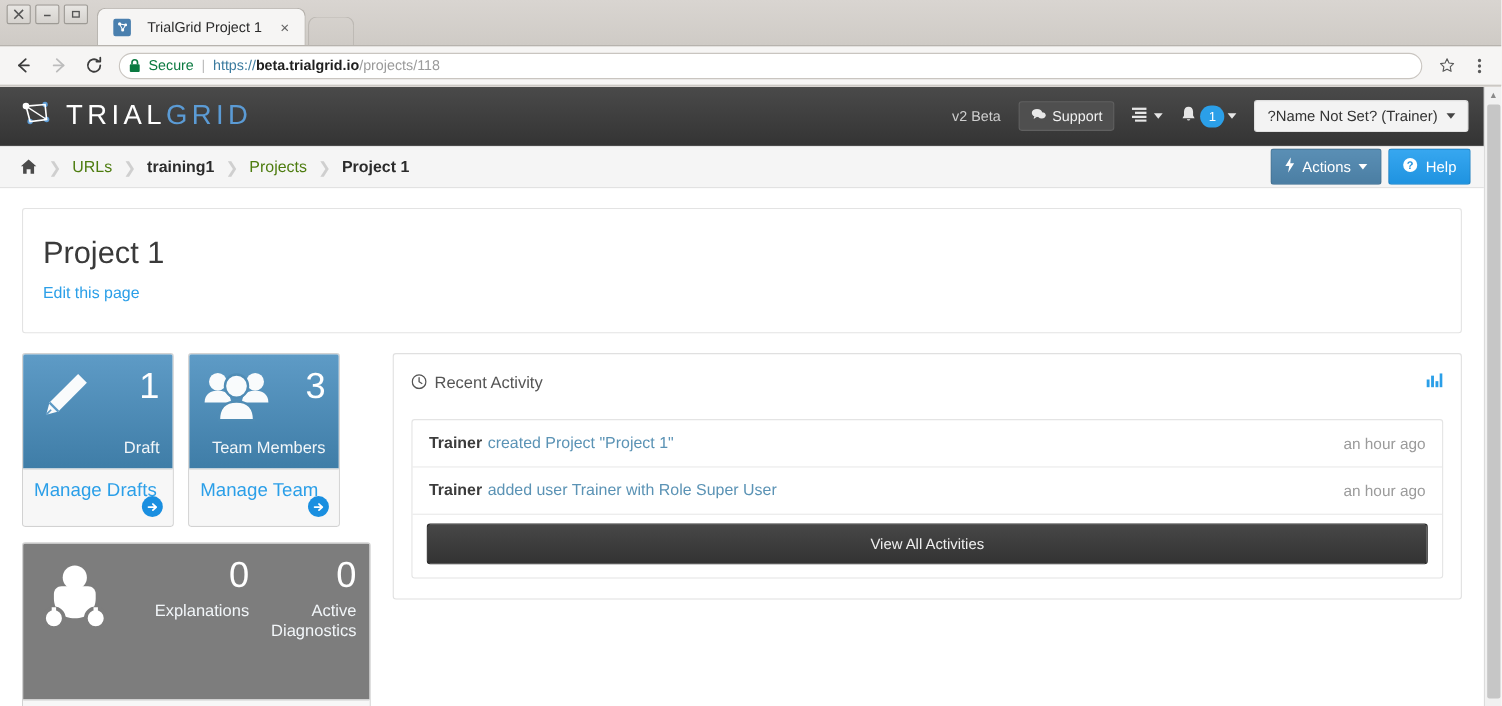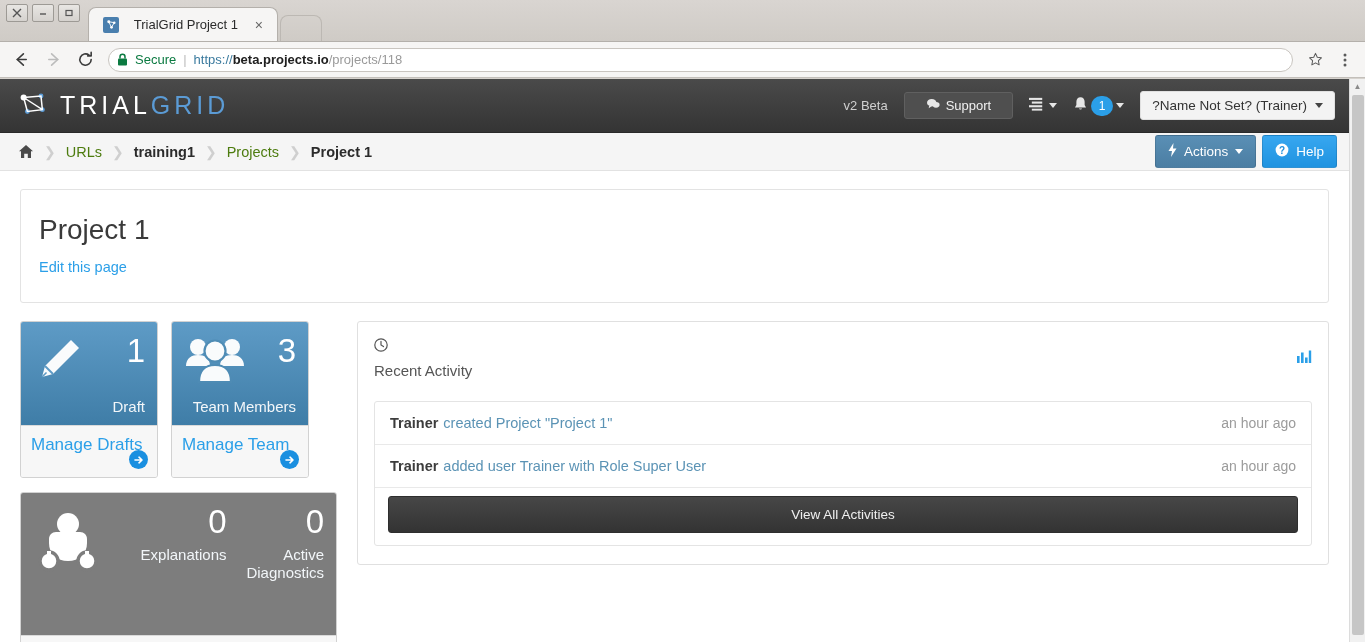--- a/index.html
+++ b/index.html
@@ -142,21 +142,21 @@
   .logo-grid { color: #5b9bd5; }
 
   .nav-right { margin-left: auto; display: flex; align-items: center; gap: 16px; }
   .v2beta { color: #cfcfcf; font-size: 13px; }
   .support-btn {
     background: #4f4f4f;
     border: 1px solid #606060;
     border-radius: 3px;
     color: #f0f0f0;
     font-size: 13px;
-    padding: 5px 21px;
+    padding: 5px 10px;
     display: flex; align-items: center; gap: 6px;
   }
   .nav-icon { color: #e6e6e6; display: flex; align-items: center; gap: 3px; font-size: 13px; }
   .caret { width:0;height:0;border-left:4px solid transparent;border-right:4px solid transparent;border-top:5px solid currentColor; display:inline-block; }
   .badge {
     background: #2b9fe8; color: #fff;
     border-radius: 10px; min-width: 22px; height: 20px;
     font-size: 12px; display: flex; align-items: center; justify-content: center;
     padding: 0 6px;
   }
@@ -256,21 +256,21 @@
   .grey-stat .stat-label { text-align: right; }
 
   
   .panel {
     border: 1px solid #e0e0e0;
     border-radius: 3px;
     background: #fff;
     padding: 16px 16px 18px 16px;
   }
   .panel-head { display: flex; align-items: center; margin-bottom: 22px; }
-  .panel-title { font-size: 15px; color: #555; display: flex; gap: 7px; flex-direction: column; }
+  .panel-title { font-size: 15px; color: #555; display: flex; align-items: center; gap: 7px; }
   .panel-chart-icon { margin-left: auto; color: #2b9fe8; }
 
   .activity-list { border: 1px solid #e4e4e4; border-radius: 3px; }
   .activity-row {
     padding: 13px 15px;
     display: flex; align-items: center;
     font-size: 14.5px;
     border-bottom: 1px solid #e9e9e9;
   }
   .act-actor { color: #3c3c3c; font-weight: bold; margin-right: 5px; }
@@ -351,21 +351,21 @@
 
     <div class="urlbar">
       <span class="lock">
         <svg width="11" height="13" viewBox="0 0 11 13">
           <rect x="1" y="5.5" width="9" height="7" rx="1" fill="#0b7a41"></rect>
           <path d="M3 5.5 V3.8 A2.5 2.5 0 0 1 8 3.8 V5.5" stroke="#0b7a41" stroke-width="1.5" fill="none"></path>
         </svg>
       </span>
       <span class="secure-txt">Secure</span>
       <span class="url-sep">|</span>
-      <span><span class="url-scheme">https://</span><span class="url-host">beta.projects.io</span><span class="url-path">/projects/118</span></span>
+      <span><span class="url-scheme">https://</span><span class="url-host">beta.trialgrid.io</span><span class="url-path">/projects/118</span></span>
     </div>
 
     <div class="star">
       <svg width="15" height="15" viewBox="0 0 16 16">
           <path d="M8 1.5 L9.9 5.6 L14.3 6.2 L11.1 9.3 L11.9 13.7 L8 11.6 L4.1 13.7 L4.9 9.3 L1.7 6.2 L6.1 5.6 Z" stroke="#5a5a5a" stroke-width="1.1" fill="none" stroke-linejoin="round"></path>
         </svg>
     </div>
     <div class="kebab">
       <svg width="4" height="16" viewBox="0 0 4 16">
           <circle cx="2" cy="3" r="1.5" fill="#5a5a5a"></circle>

